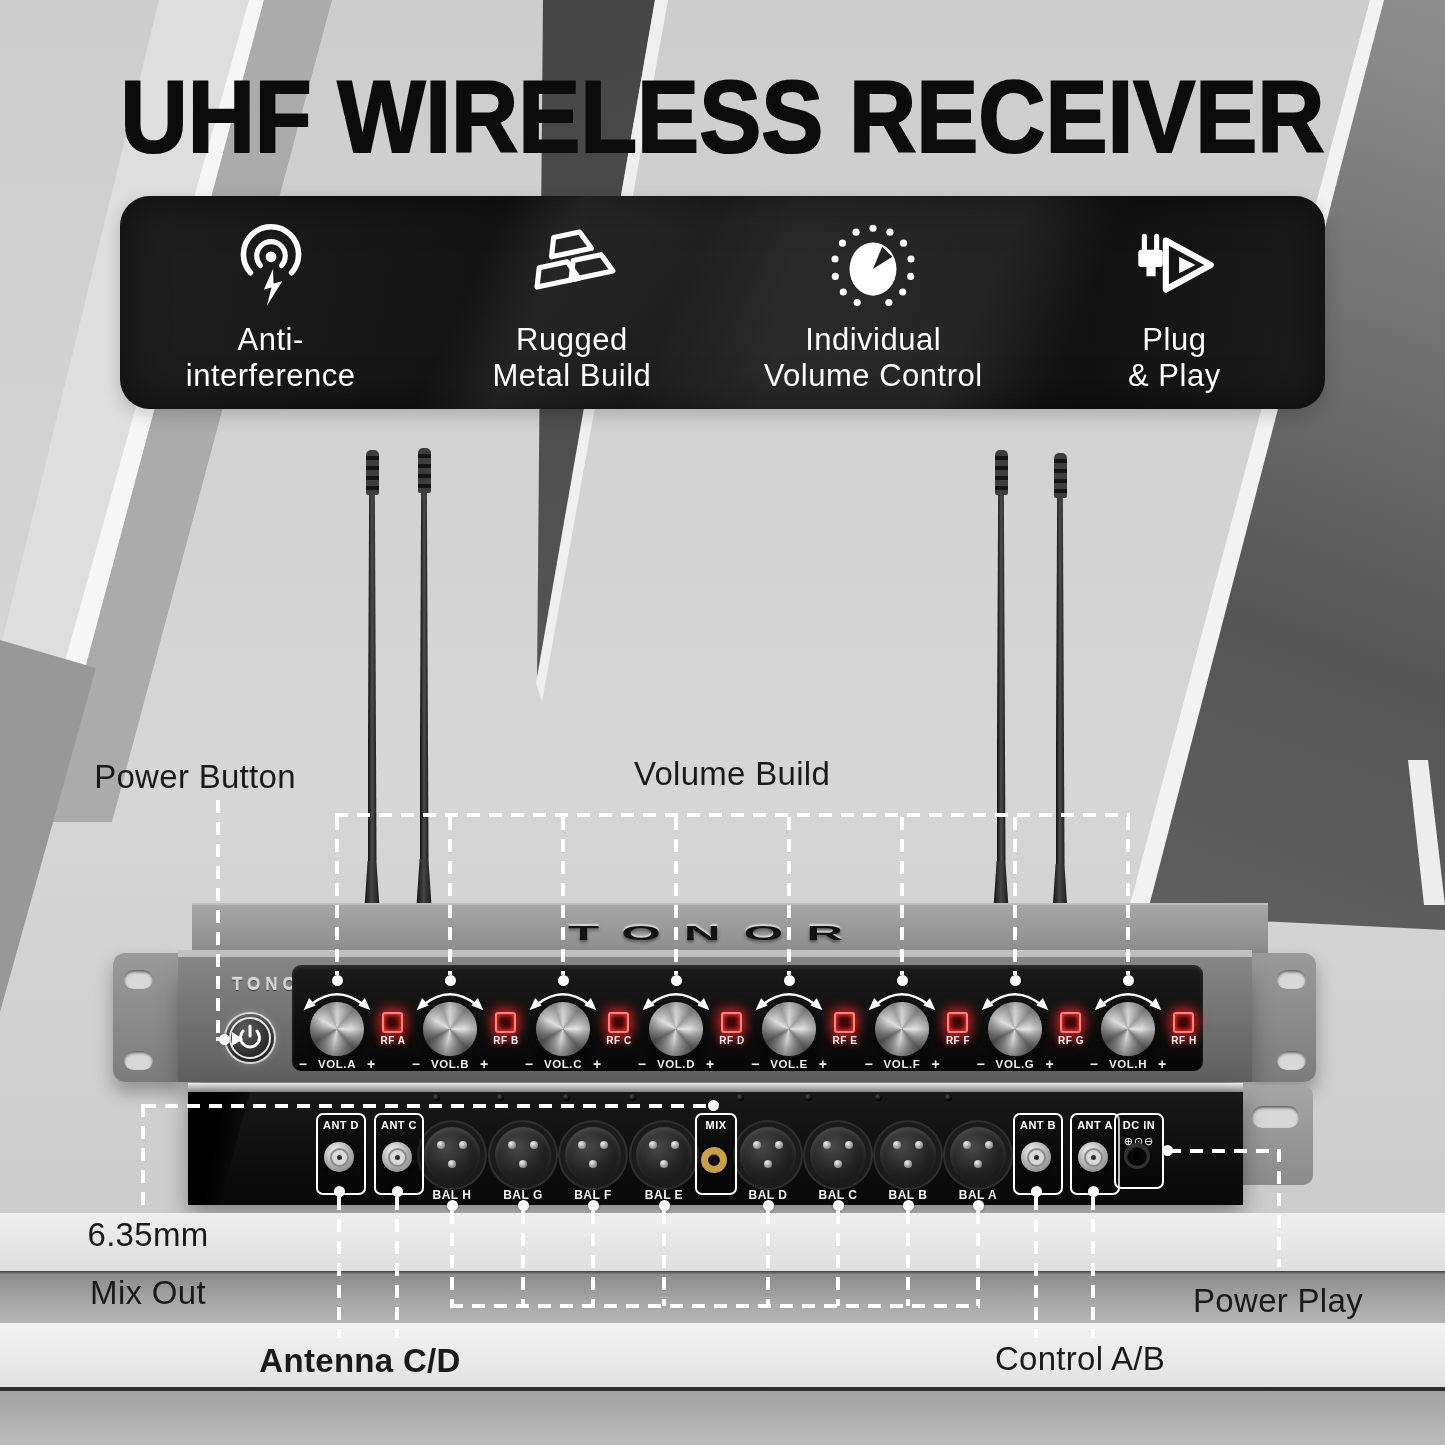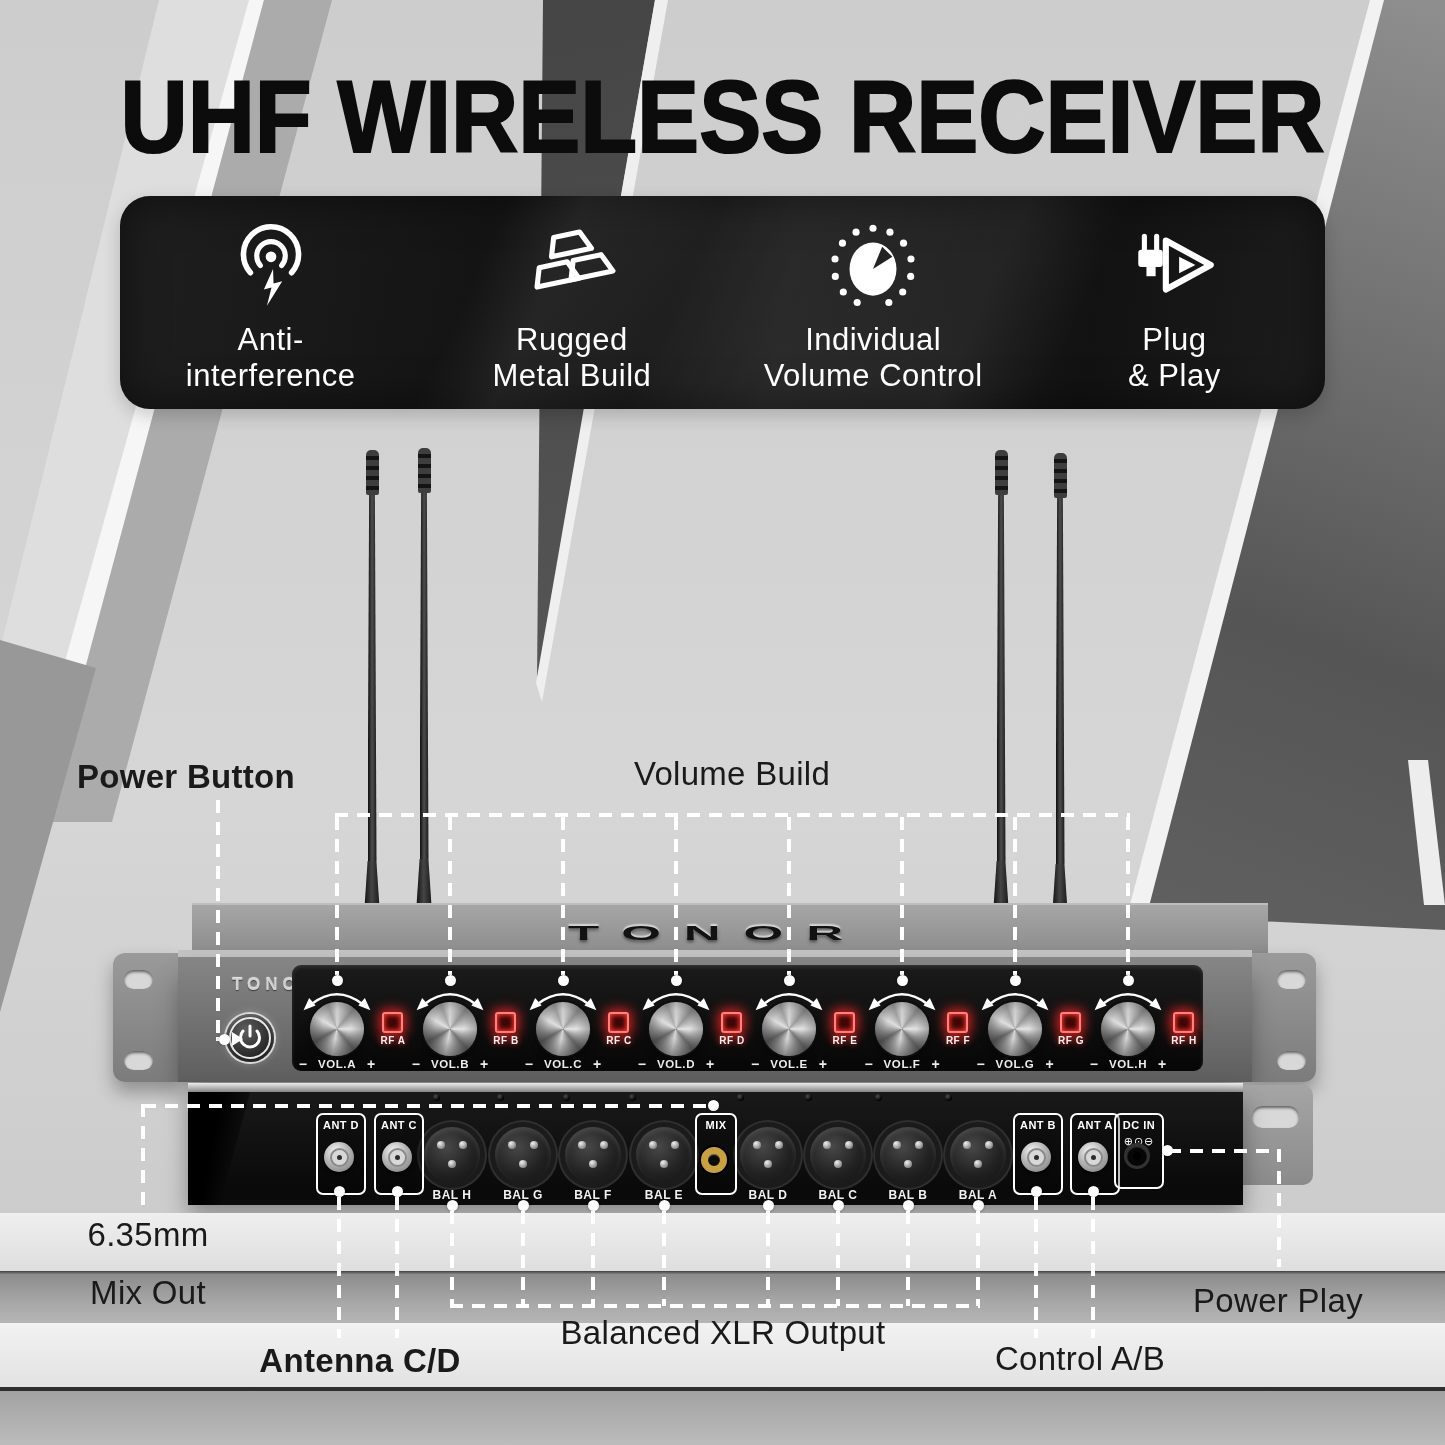--- a/index.html
+++ b/index.html
@@ -570,21 +570,20 @@
   <div class="dash-h z6" style="left:143px;top:1104px;width:569px;"></div>
   <div class="dash-v z6" style="left:141px;top:1104px;height:109px;"></div>
   <div class="dot z6" style="left:708px;top:1100px;"></div>
 
   <div class="dash-h z6" style="left:450px;top:1304px;width:530px;"></div>
 
   <div class="dot z6" style="left:1162px;top:1145px;"></div>
   <div class="dash-h z6" style="left:1168px;top:1149px;width:111px;"></div>
   <div class="dash-v z6" style="left:1277px;top:1149px;height:118px;"></div>
 
-  <div class="callout-label z7" style="left:186px;top:758px;font-weight:bold;">Power Button</div>
+  <div class="callout-label z7" style="left:195px;top:758px;">Power Button</div>
   <div class="callout-label z7" style="left:732px;top:755px;">Volume Build</div>
   <div class="callout-label z7" style="left:148px;top:1216px;">6.35mm</div>
   <div class="callout-label z7" style="left:148px;top:1274px;">Mix Out</div>
-  <div class="callout-label z7" style="left:723px;top:1314px;">Balanced XLR Output</div>
   <div class="callout-label z7" style="left:360px;top:1342px;font-weight:bold;">Antenna C/D</div>
   <div class="callout-label z7" style="left:1080px;top:1340px;">Control A/B</div>
   <div class="callout-label z7" style="left:1278px;top:1282px;">Power Play</div>
 </div>
 
 </body></html>

